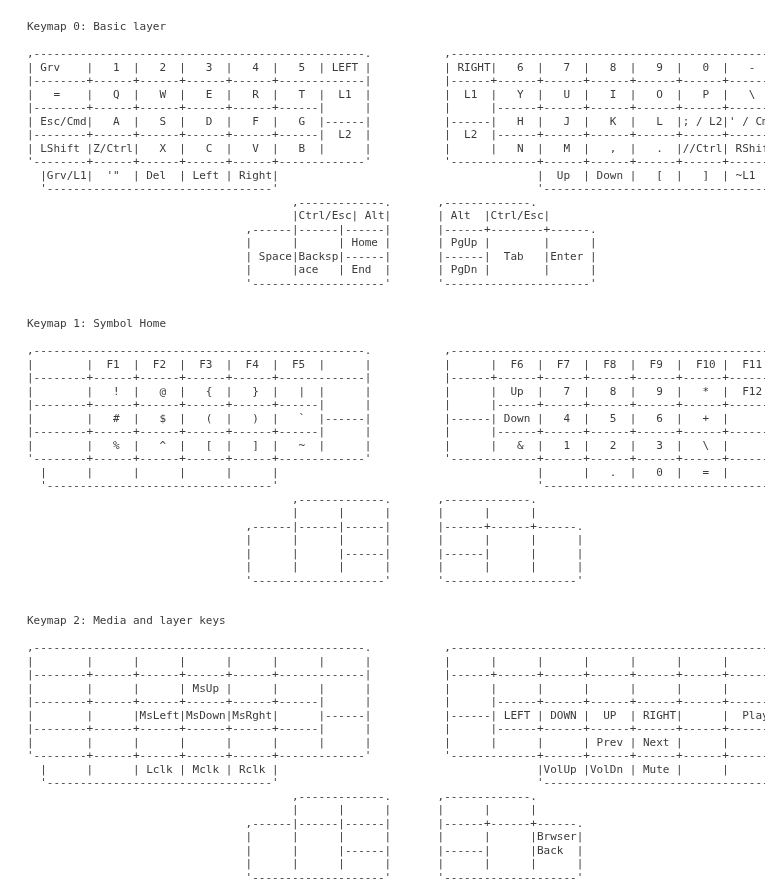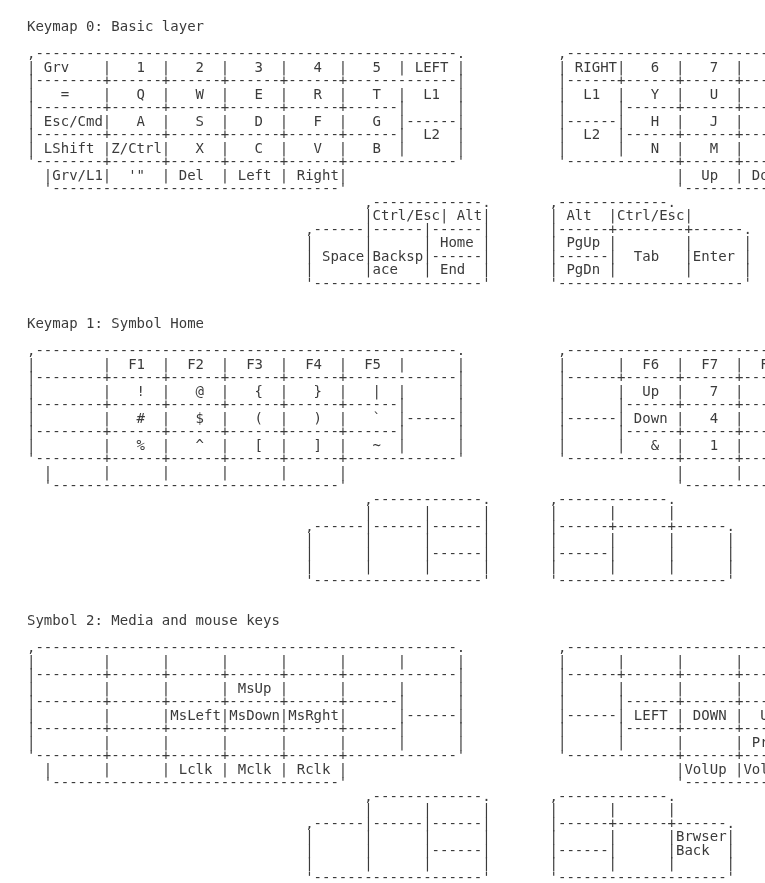--- a/index.html
+++ b/index.html
@@ -9,21 +9,21 @@
   }
   body {
     width: 765px;
     height: 883px;
     overflow: hidden;
   }
   #doc {
     box-sizing: border-box;
     padding: 20px 0 0 27px;
     font-family: "DejaVu Sans Mono", "Liberation Mono", monospace;
-    font-size: 14px;
+    font-size: 11px;
     line-height: 13.5px;
     color: #3b3b3b;
   }
   .keymap-section { margin: 0; }
   .section-title {
     white-space: pre;
     margin: 0 0 13.5px 0;   
     font-weight: normal;
     font-size: inherit;
   }
@@ -80,21 +80,21 @@
                                         ,-------------.       ,-------------.
                                         |      |      |       |      |      |
                                  ,------|------|------|       |------+------+------.
                                  |      |      |      |       |      |      |      |
                                  |      |      |------|       |------|      |      |
                                  |      |      |      |       |      |      |      |
                                  '--------------------'       '--------------------'</pre>
   </section>
 
   <section class="keymap-section">
-    <div class="section-title">Symbol 2: Media and mouse keys</div>
+    <div class="section-title">Keymap 2: Media and layer keys</div>
     <pre class="art">,--------------------------------------------------.           ,--------------------------------------------------.
 |        |      |      |      |      |      |      |           |      |      |      |      |      |      |        |
 |--------+------+------+------+------+-------------|           |------+------+------+------+------+------+--------|
 |        |      |      | MsUp |      |      |      |           |      |      |      |      |      |      |        |
 |--------+------+------+------+------+------|      |           |      |------+------+------+------+------+--------|
 |        |      |MsLeft|MsDown|MsRght|      |------|           |------| LEFT | DOWN |  UP  | RIGHT|      |  Play  |
 |--------+------+------+------+------+------|      |           |      |------+------+------+------+------+--------|
 |        |      |      |      |      |      |      |           |      |      |      | Prev | Next |      |        |
 '--------+------+------+------+------+-------------'           '-------------+------+------+------+------+--------'
   |      |      | Lclk | Mclk | Rclk |                                       |VolUp |VolDn | Mute |      |      |

